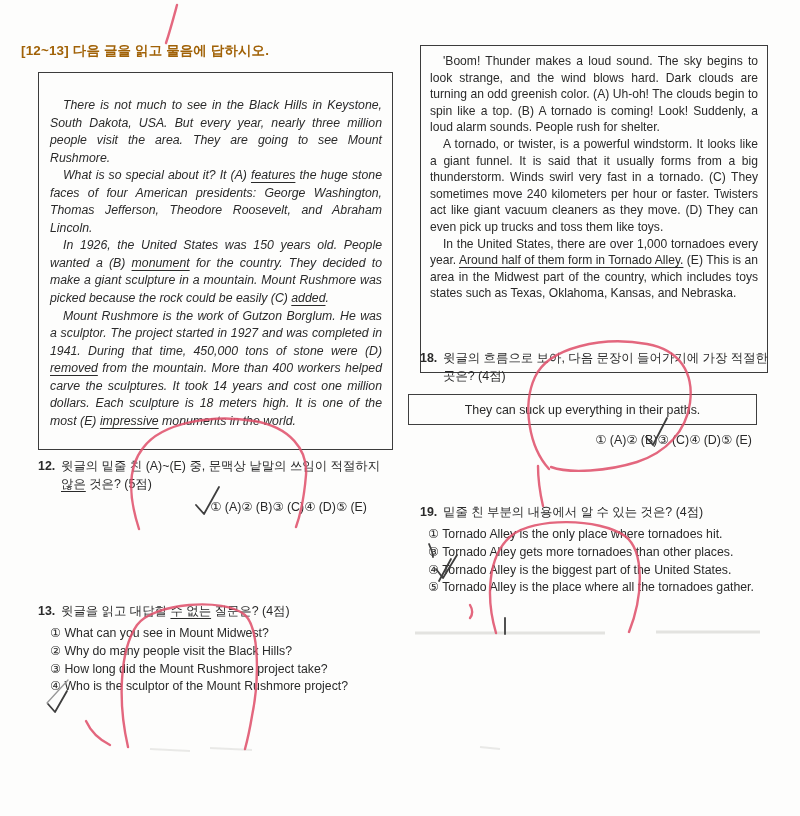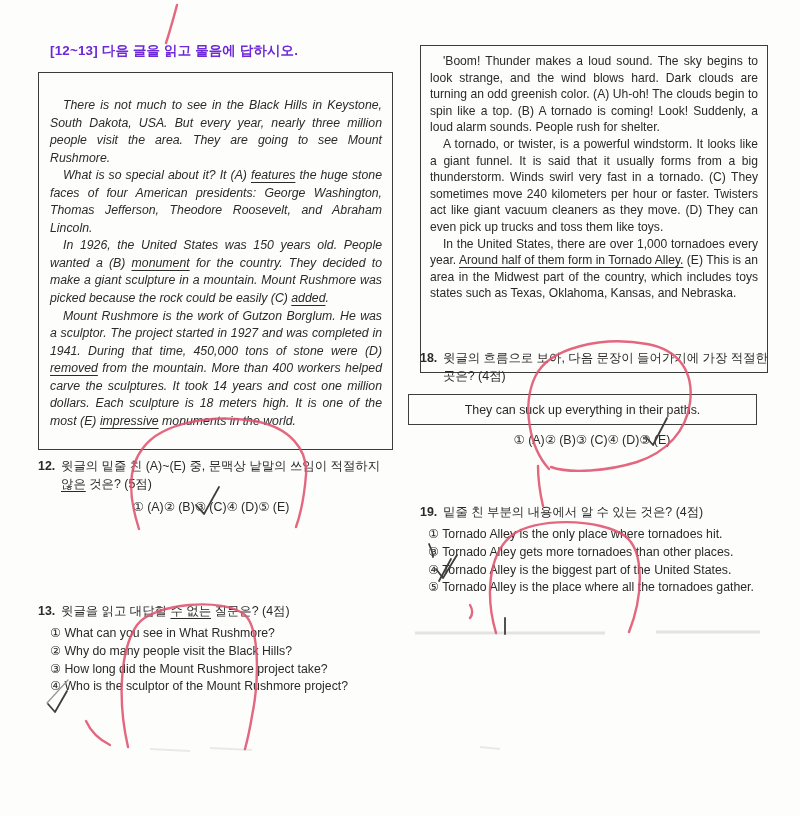--- a/index.html
+++ b/index.html
@@ -17,25 +17,25 @@
     box-sizing:border-box;
     overflow:hidden;
     text-align:justify;
   }
   .passage-box .para{margin:0;text-indent:13px;}
   #left-passage{left:38px;top:72px;width:355px;height:378px;padding:24px 10px 8px 11px;
     font-size:12.3px;line-height:17.55px;font-style:italic;}
   #right-passage{left:420px;top:45px;width:348px;height:328px;padding:7px 9px;
     font-size:12.1px;line-height:16.6px;}
   .u{text-decoration:underline;text-decoration-thickness:1px;text-underline-offset:2.5px;}
-  .section-header{left:50px;top:42px;font-size:13.4px;font-weight:700;color:#6d28d9;letter-spacing:.2px;}
+  .section-header{left:21px;top:42px;font-size:13.4px;font-weight:700;color:#a16207;letter-spacing:.2px;}
   .question{box-sizing:border-box;font-size:12.4px;line-height:17.5px;}
   .question .qnum{position:absolute;left:0;top:0;font-weight:600;}
   .question .qtext{display:block;padding-left:23px;}
-  .opt-row{display:flex;justify-content:center;font-size:12.4px;}
+  .opt-row{display:flex;justify-content:flex-end;font-size:12.4px;}
   .opt-list{font-size:12.3px;line-height:17.8px;}
   .opt-list .opt-item{padding-left:34px;text-indent:-34px;}
   #q18-sentence-box{
     left:408px;top:394px;width:349px;height:31px;
     border:1.5px solid #3f3f3f;box-sizing:border-box;
     display:flex;align-items:center;justify-content:center;
     font-size:12.4px;background:#fdfdfc;
   }
   #annotation-overlay{left:0;top:0;pointer-events:none;}
 </style>
@@ -63,21 +63,21 @@
   <span>④ (D)</span>
   <span>⑤ (E)</span>
 </div>
 
 <div class="abs question" style="left:38px;top:603px;width:357px;">
   <span class="qnum">13.</span>
   <span class="qtext"><span>윗글을 읽고 대답할 </span><span class="u">수 없는</span><span> 질문은? (4점)</span></span>
 </div>
 
 <div class="abs opt-list" style="left:50px;top:625px;width:348px;">
-  <div class="opt-item">① What can you see in What Rushmore?</div>
+  <div class="opt-item">① What can you see in Mount Midwest?</div>
   <div class="opt-item">② Why do many people visit the Black Hills?</div>
   <div class="opt-item">③ How long did the Mount Rushmore project take?</div>
   <div class="opt-item">④ Who is the sculptor of the Mount Rushmore project?</div>
 </div>
 
 <div class="abs passage-box" id="right-passage">
   <p class="para"><span>'Boom! Thunder makes a loud sound. The sky begins to look strange, and the wind blows hard. Dark clouds are turning an odd greenish color. (A) Uh-oh! The clouds begin to spin like a top. (B) A tornado is coming! Look! Suddenly, a loud alarm sounds. People rush for shelter.</span></p>
   <p class="para"><span>A tornado, or twister, is a powerful windstorm. It looks like a giant funnel. It is said that it usually forms from a big thunderstorm. Winds swirl very fast in a tornado. (C) They sometimes move 240 kilometers per hour or faster. Twisters act like giant vacuum cleaners as they move. (D) They can even pick up trucks and toss them like toys.</span></p>
   <p class="para"><span>In the United States, there are over 1,000 tornadoes every year. </span><span class="u">Around half of them form in Tornado Alley.</span><span> (E) This is an area in the Midwest part of the country, which includes toys states such as Texas, Oklahoma, Kansas, and Nebraska.</span></p>
 </div>

